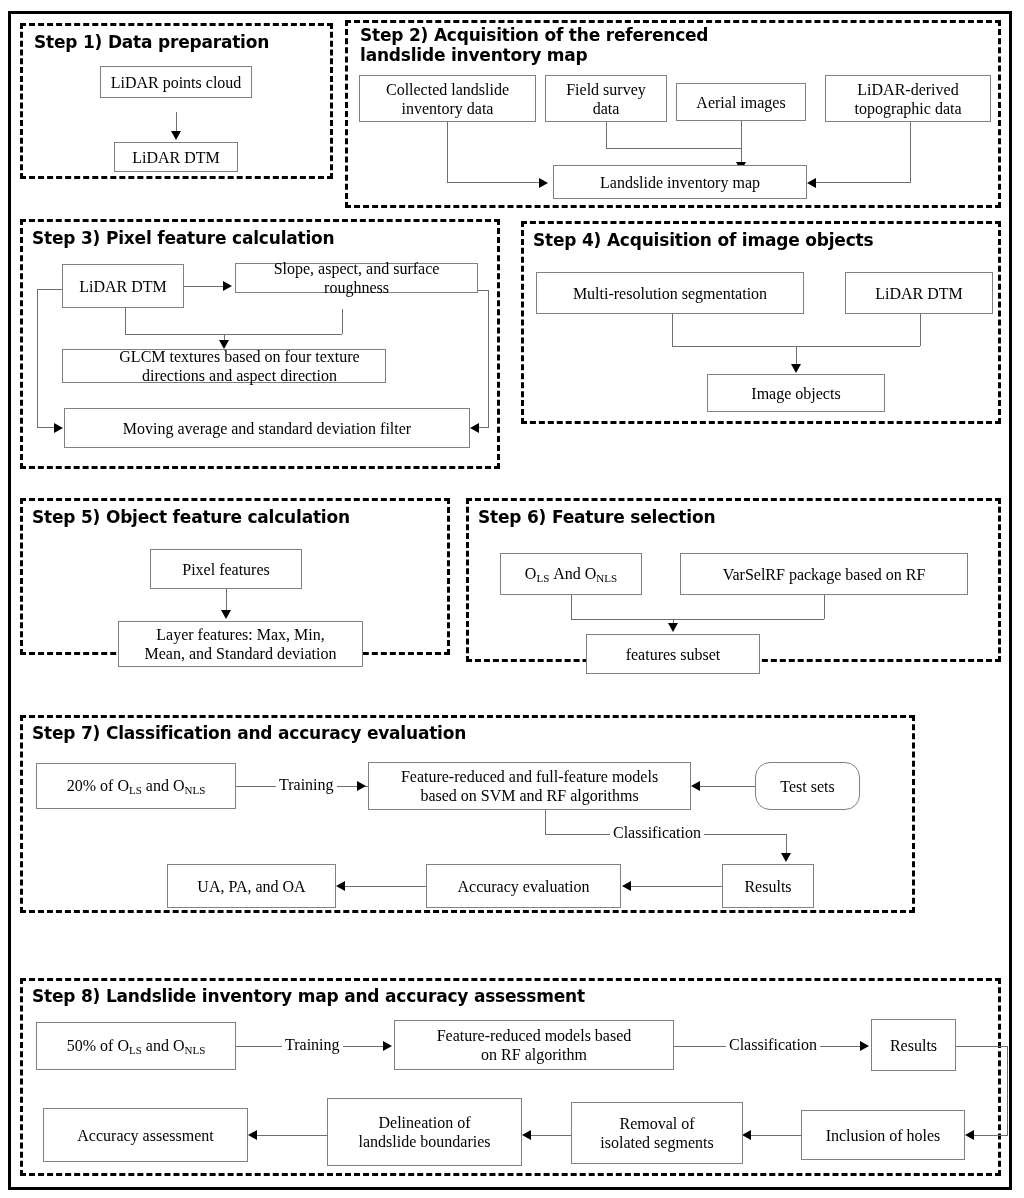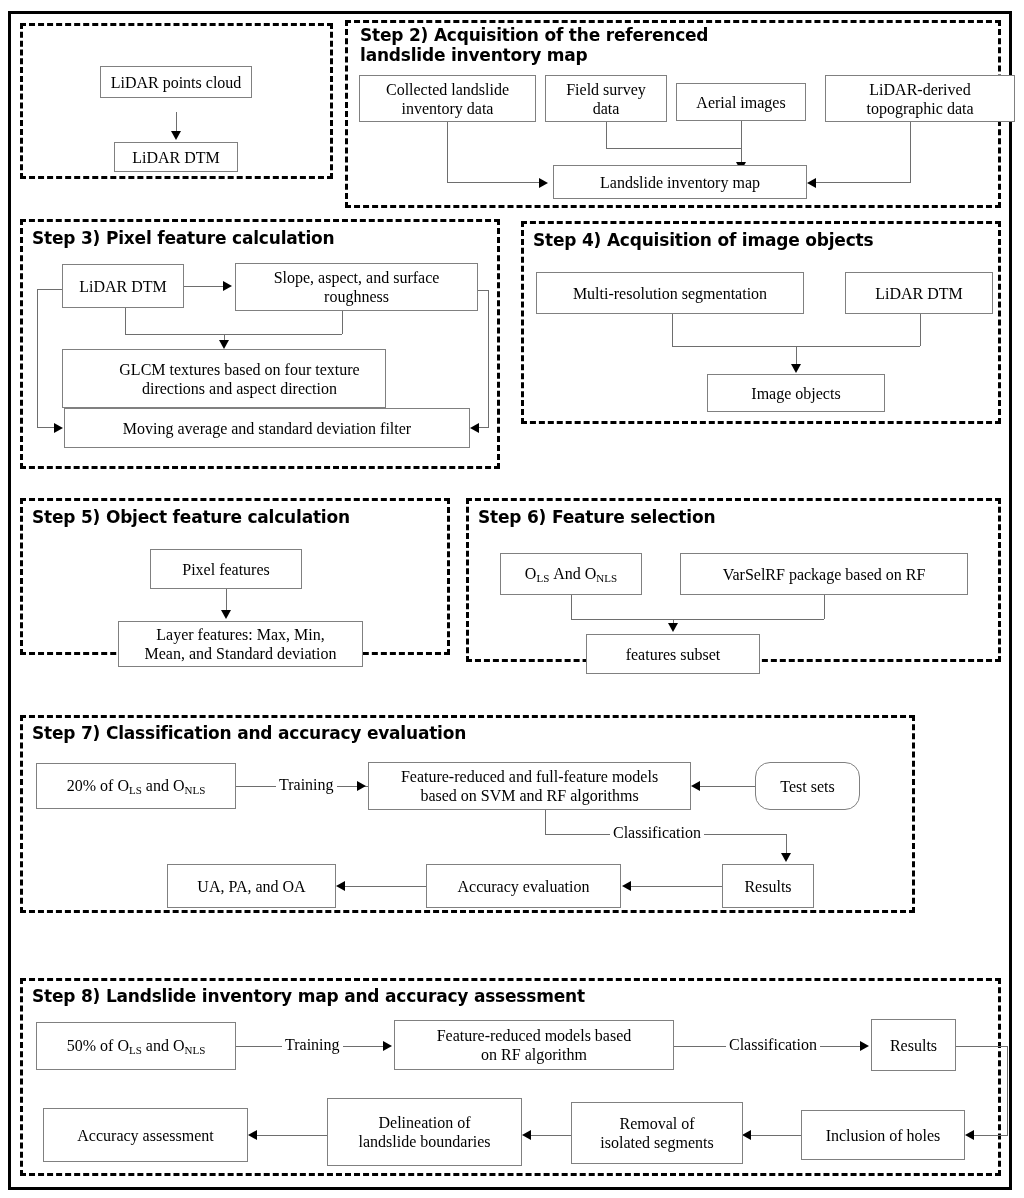--- a/index.html
+++ b/index.html
@@ -113,38 +113,39 @@
   }
 </style>
 </head>
 <body>
 
 <div id="canvas">
 
   <div class="outer-frame"></div>
 
   <div class="step-box" style="left:20px; top:23px; width:313px; height:156px;"></div>
+  <div class="step-title" style="left:34px; top:32px; width:292px;">Step 1) Data  preparation</div>
 
   <div class="node" style="left:100px; top:66px; width:152px; height:32px;">LiDAR points cloud</div>
 
   <div class="vline" style="left:176px; top:112px; height:22px;"></div>
   <div class="arrow-down" style="left:171px; top:131px;"></div>
 
   <div class="node" style="left:114px; top:142px; width:124px; height:30px;">LiDAR DTM</div>
 
   <div class="step-box" style="left:345px; top:20px; width:656px; height:188px;"></div>
   <div class="step-title centered" style="left:356px; top:25px; width:600px; text-align:left; padding-left:4px;">Step 2) Acquisition of the referenced
 landslide inventory map</div>
 
   <div class="node" style="left:359px; top:75px; width:177px; height:47px; white-space:pre-line;">Collected landslide
 inventory data</div>
   <div class="node" style="left:545px; top:75px; width:122px; height:47px; white-space:pre-line;">Field survey
 data</div>
   <div class="node" style="left:676px; top:83px; width:130px; height:38px;">Aerial images</div>
-  <div class="node" style="left:825px; top:75px; width:190px; height:47px; white-space:pre-line;">LiDAR-derived
+  <div class="node" style="left:825px; top:75px; width:166px; height:47px; white-space:pre-line;">LiDAR-derived
 topographic data</div>
 
   <div class="vline" style="left:447px; top:122px; height:60px;"></div>
   <div class="hline" style="left:447px; top:182px; width:92px;"></div>
   <div class="arrow-right" style="left:539px; top:178px;"></div>
 
   <div class="vline" style="left:606px; top:122px; height:26px;"></div>
   <div class="hline" style="left:606px; top:148px; width:135px;"></div>
   <div class="vline" style="left:741px; top:121px; height:27px;"></div>
   <div class="vline" style="left:741px; top:148px; height:17px;"></div>
@@ -153,33 +154,33 @@
   <div class="vline" style="left:910px; top:122px; height:60px;"></div>
   <div class="hline" style="left:816px; top:182px; width:95px;"></div>
   <div class="arrow-left" style="left:807px; top:178px;"></div>
 
   <div class="node" style="left:553px; top:165px; width:254px; height:34px;">Landslide inventory map</div>
 
   <div class="step-box" style="left:20px; top:219px; width:480px; height:250px;"></div>
   <div class="step-title" style="left:32px; top:228px; width:440px;">Step 3) Pixel feature calculation</div>
 
   <div class="node" style="left:62px; top:264px; width:122px; height:44px;">LiDAR DTM</div>
-  <div class="node" style="left:235px; top:263px; width:243px; height:48px; white-space:pre-line;">Slope, aspect, and surface
+  <div class="node" style="left:235px; top:263px; width:243px; height:30px; white-space:pre-line;">Slope, aspect, and surface
 roughness</div>
 
   <div class="hline" style="left:184px; top:286px; width:40px;"></div>
   <div class="arrow-right" style="left:223px; top:281px;"></div>
 
   <div class="vline" style="left:125px; top:308px; height:26px;"></div>
   <div class="hline" style="left:125px; top:334px; width:217px;"></div>
   <div class="vline" style="left:342px; top:309px; height:25px;"></div>
   <div class="vline" style="left:224px; top:334px; height:9px;"></div>
   <div class="arrow-down" style="left:219px; top:340px;"></div>
 
-  <div class="node" style="left:62px; top:349px; width:324px; height:59px; white-space:pre-line;padding-left:35px;">GLCM textures based on four texture
+  <div class="node" style="left:62px; top:349px; width:324px; height:34px; white-space:pre-line;padding-left:35px;">GLCM textures based on four texture
 directions and aspect direction</div>
 
   <div class="hline" style="left:37px; top:289px; width:25px;"></div>
   <div class="vline" style="left:37px; top:289px; height:138px;"></div>
   <div class="hline" style="left:37px; top:427px; width:18px;"></div>
   <div class="arrow-right" style="left:54px; top:423px;"></div>
 
   <div class="hline" style="left:478px; top:290px; width:10px;"></div>
   <div class="vline" style="left:488px; top:290px; height:137px;"></div>
   <div class="hline" style="left:479px; top:427px; width:10px;"></div>

